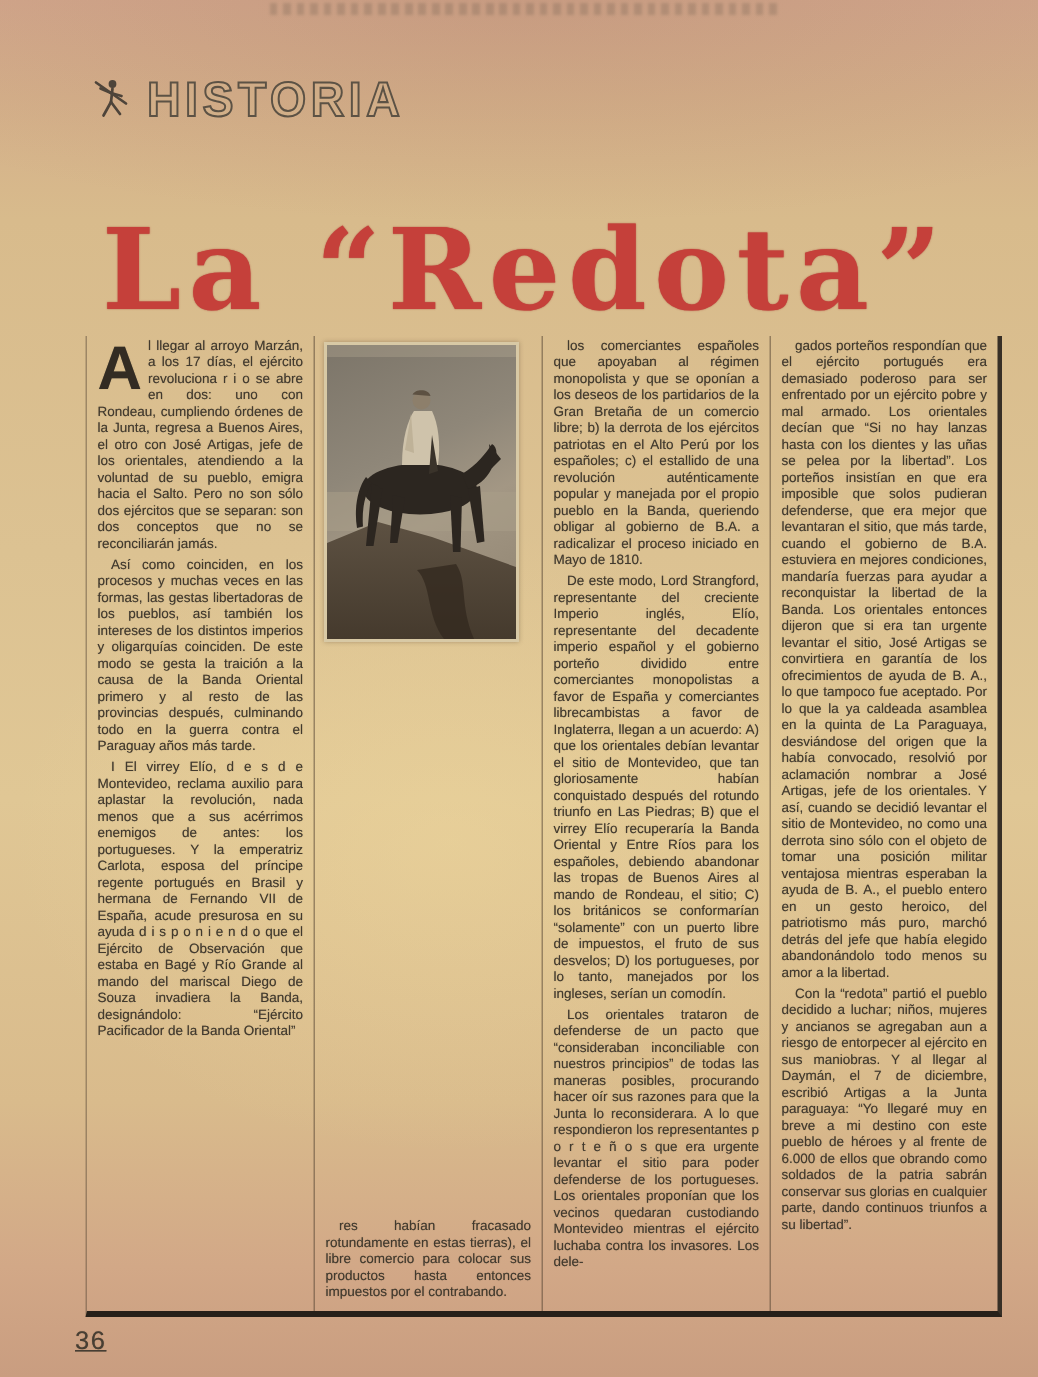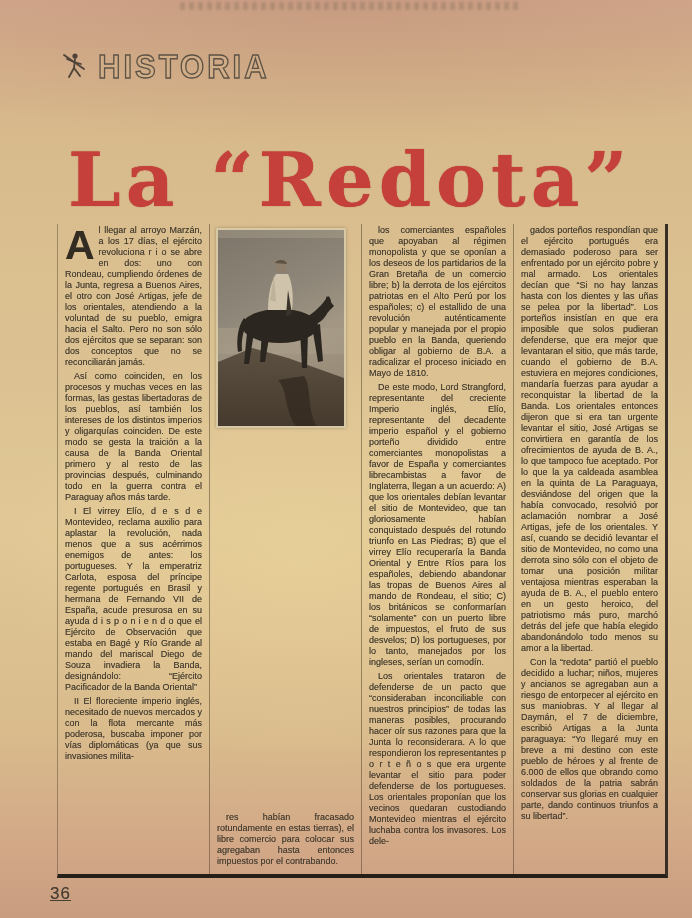--- a/index.html
+++ b/index.html
@@ -101,21 +101,20 @@
 
   <div class="main-title">La “Redota”</div>
 
   <div class="columns">
 
     <div class="col">
       <p class="para lead"><span class="dropcap">A</span><span>l llegar al arroyo Marzán, a los 17 días, el ejército revoluciona r i o se abre en dos: uno con Rondeau, cumpliendo órdenes de la Junta, regresa a Buenos Aires, el otro con José Artigas, jefe de los orientales, atendiendo a la voluntad de su pueblo, emigra hacia el Salto. Pero no son sólo dos ejércitos que se separan: son dos conceptos que no se reconciliarán jamás.</span></p>
       <div>
           <p class="para">Así como coinciden, en los procesos y muchas veces en las formas, las gestas libertadoras de los pueblos, así también los intereses de los distintos imperios y oligarquías coinciden. De este modo se gesta la traición a la causa de la Banda Oriental primero y al resto de las provincias después, culminando todo en la guerra contra el Paraguay años más tarde.</p>
           <p class="para">I  El virrey Elío, d e s d e Montevideo, reclama auxilio para aplastar la revolución, nada menos que a sus acérrimos enemigos de antes: los portugueses. Y la emperatriz Carlota, esposa del príncipe regente portugués en Brasil y hermana de Fernando VII de España, acude presurosa en su ayuda d i s p o n i e n d o que el Ejército de Observación que estaba en Bagé y Río Grande al mando del mariscal Diego de Souza invadiera la Banda, designándolo: “Ejército Pacificador de la Banda Oriental”</p>
-          <p class="para">II  El floreciente imperio inglés, necesitado de nuevos mercados y con la flota mercante más poderosa, buscaba imponer por vías diplomáticas (ya que sus invasiones milita-</p>
         </div>
     </div>
 
     <div class="col col-flex">
       <div class="photo-frame">
         <svg viewBox="0 0 126 196" preserveAspectRatio="none">
           <defs>
             <linearGradient id="sky" x1="0" y1="0" x2="0.3" y2="1">
               <stop offset="0" stop-color="#7c7569"></stop>
               <stop offset="0.45" stop-color="#8f8779"></stop>
@@ -149,21 +148,21 @@
             <circle cx="63" cy="37" r="6" fill="#8d7f6b"></circle>
             <path d="M57 33 C59 29 68 29 69 34 Z" fill="#5d5142"></path>
             <path d="M70 60 L74 84 L68 86 Z" fill="#3a332a"></path>
           </g>
           <rect x="0" y="0" width="126" height="196" fill="#c9b astray" opacity="0"></rect>
           <rect x="0" y="0" width="126" height="8" fill="#b8ab94" opacity="0.35"></rect>
         </svg>
       </div>
       <div class="col-spacer"></div>
       <div>
-          <p class="para">res habían fracasado rotundamente en estas tierras), el libre comercio para colocar sus agregaban hasta entonces impuestos por el contrabando.</p>
+          <p class="para">res habían fracasado rotundamente en estas tierras), el libre comercio para colocar sus productos hasta entonces impuestos por el contrabando.</p>
         </div>
     </div>
 
     <div class="col">
       <div>
           <p class="para">los comerciantes españoles que apoyaban al régimen monopolista y que se oponían a los deseos de los partidarios de la Gran Bretaña de un comercio libre; b) la derrota de los ejércitos patriotas en el Alto Perú por los españoles; c) el estallido de una revolución auténticamente popular y manejada por el propio pueblo en la Banda, queriendo obligar al gobierno de B.A. a radicalizar el proceso iniciado en Mayo de 1810.</p>
           <p class="para">De este modo, Lord Strangford, representante del creciente Imperio inglés, Elío, representante del decadente imperio español y el gobierno porteño dividido entre comerciantes monopolistas a favor de España y comerciantes librecambistas a favor de Inglaterra, llegan a un acuerdo: A) que los orientales debían levantar el sitio de Montevideo, que tan gloriosamente habían conquistado después del rotundo triunfo en Las Piedras; B) que el virrey Elío recuperaría la Banda Oriental y Entre Ríos para los españoles, debiendo abandonar las tropas de Buenos Aires al mando de Rondeau, el sitio; C) los británicos se conformarían “solamente” con un puerto libre de impuestos, el fruto de sus desvelos; D) los portugueses, por lo tanto, manejados por los ingleses, serían un comodín.</p>
           <p class="para">Los orientales trataron de defenderse de un pacto que “consideraban inconciliable con nuestros principios” de todas las maneras posibles, procurando hacer oír sus razones para que la Junta lo reconsiderara. A lo que respondieron los representantes p o r t e ñ o s que era urgente levantar el sitio para poder defenderse de los portugueses. Los orientales proponían que los vecinos quedaran custodiando Montevideo mientras el ejército luchaba contra los invasores. Los dele-</p>
         </div>
     </div>

